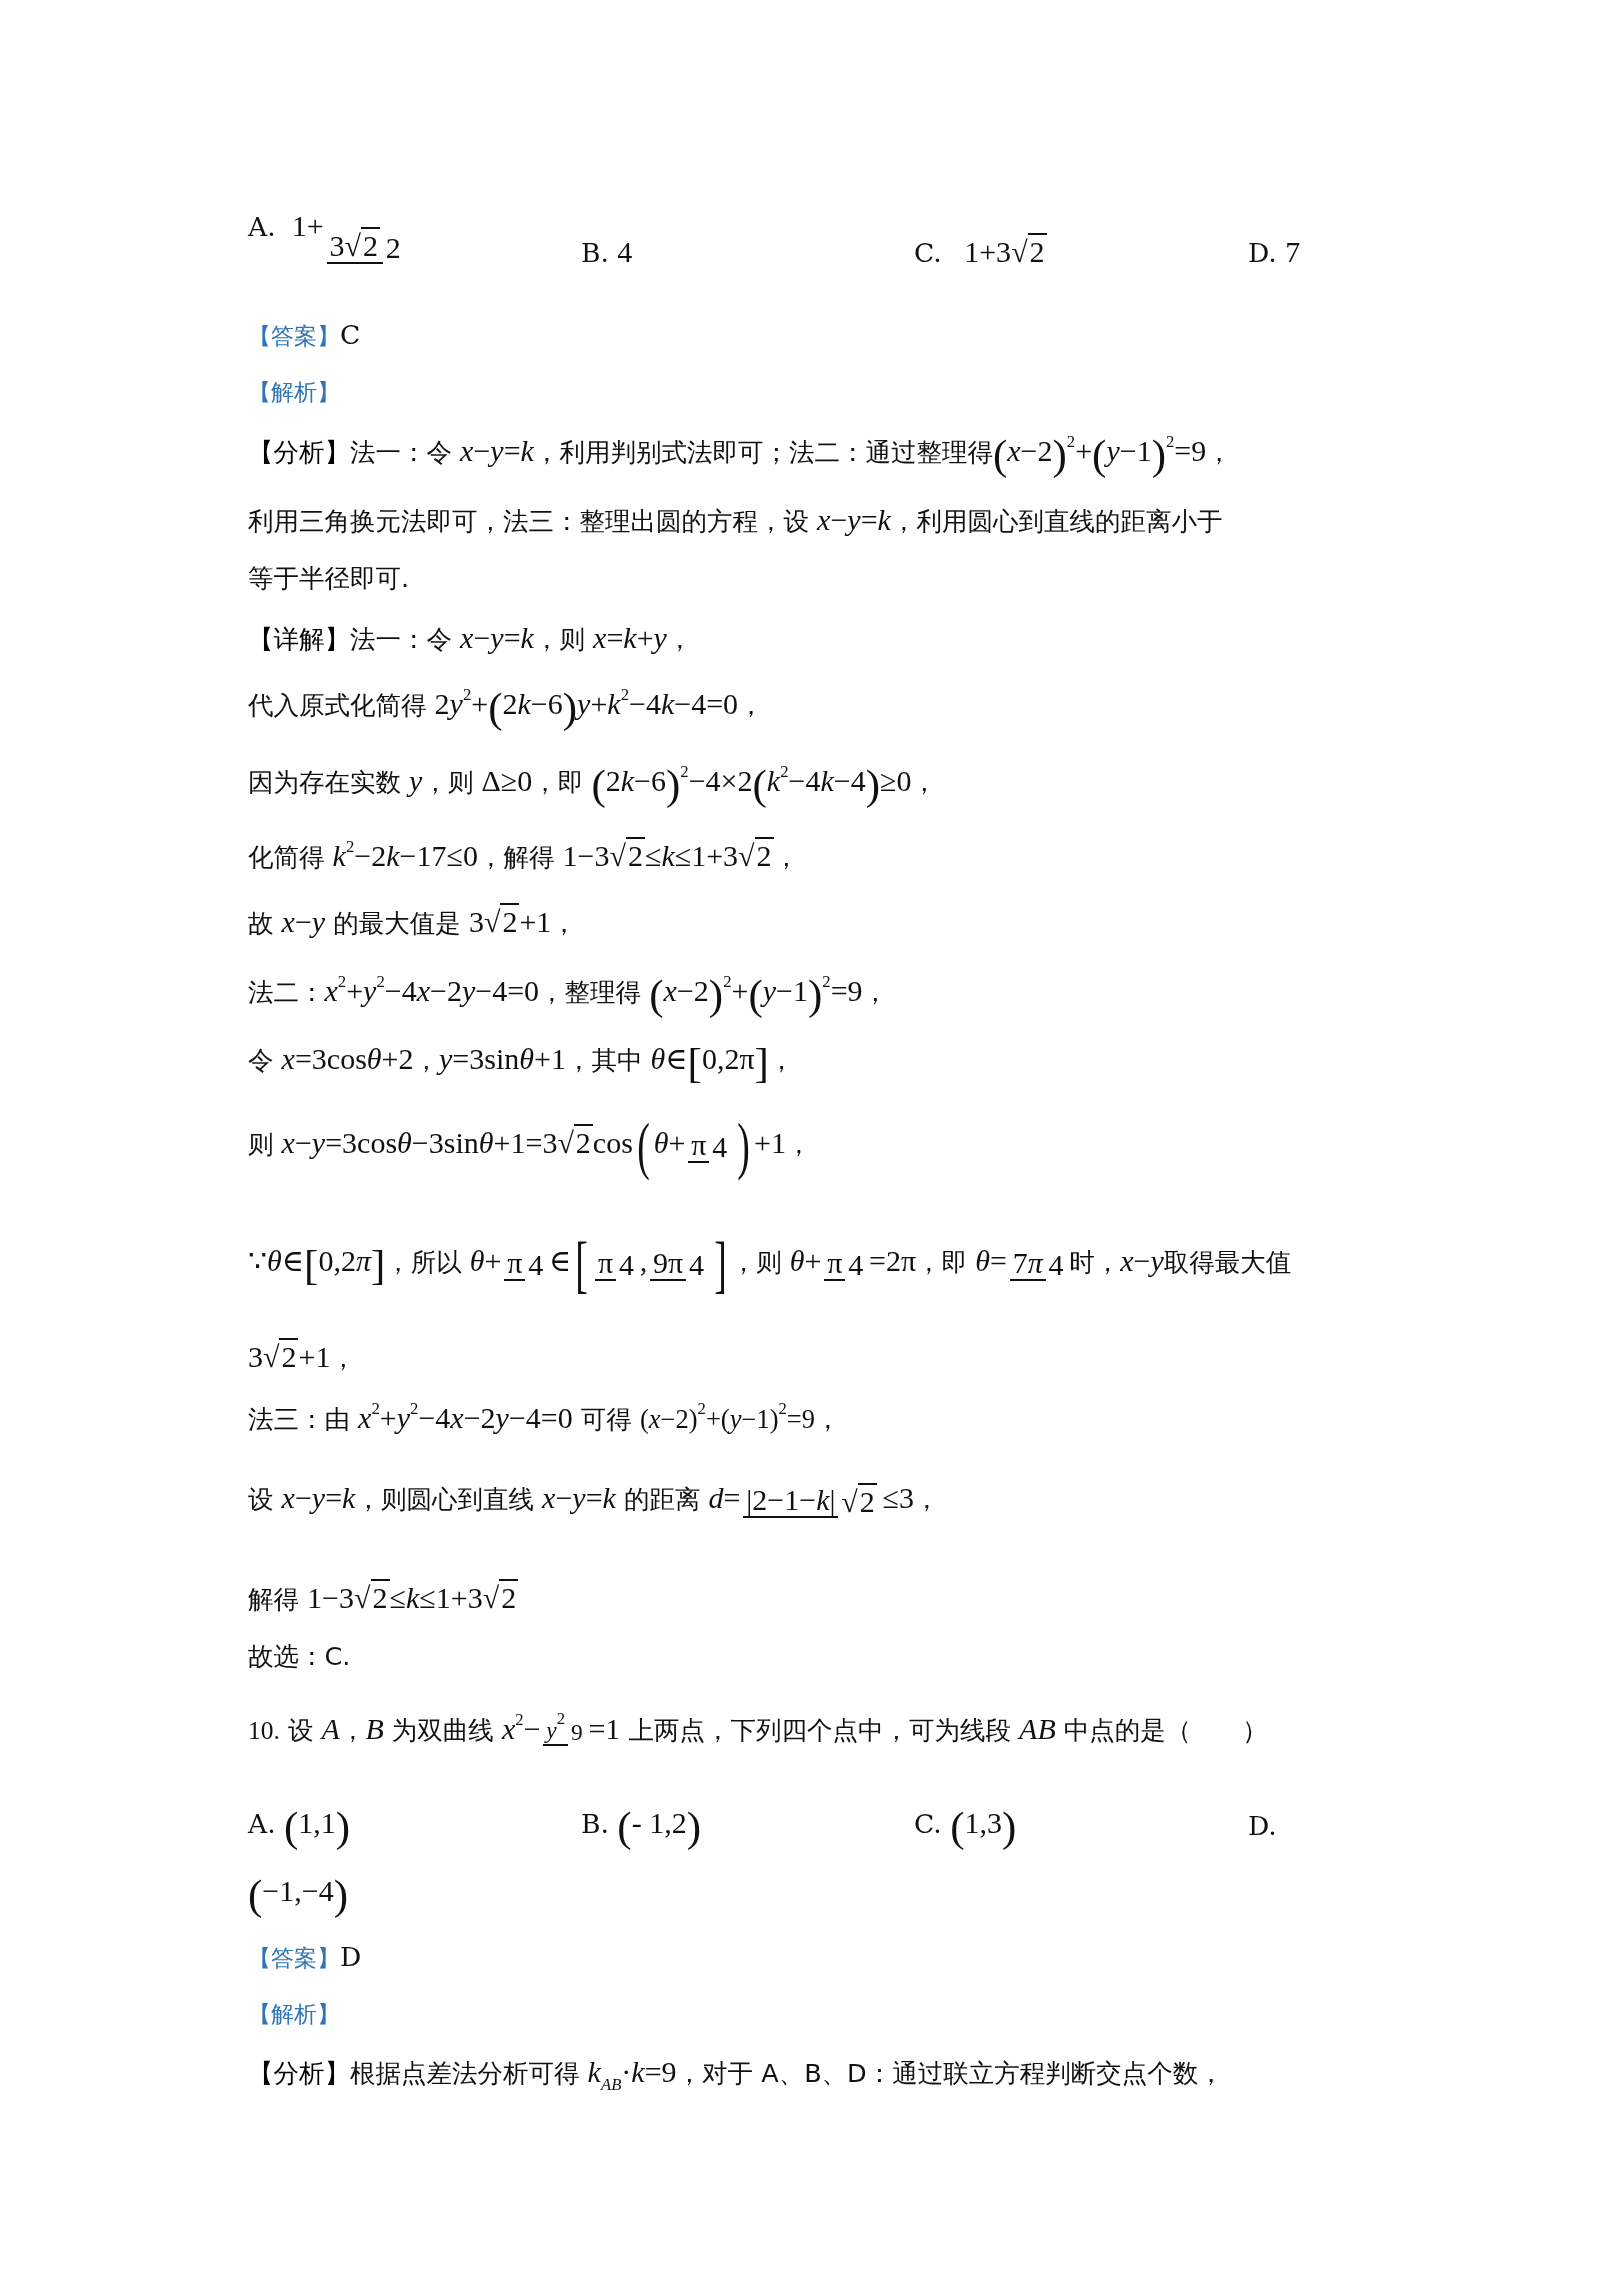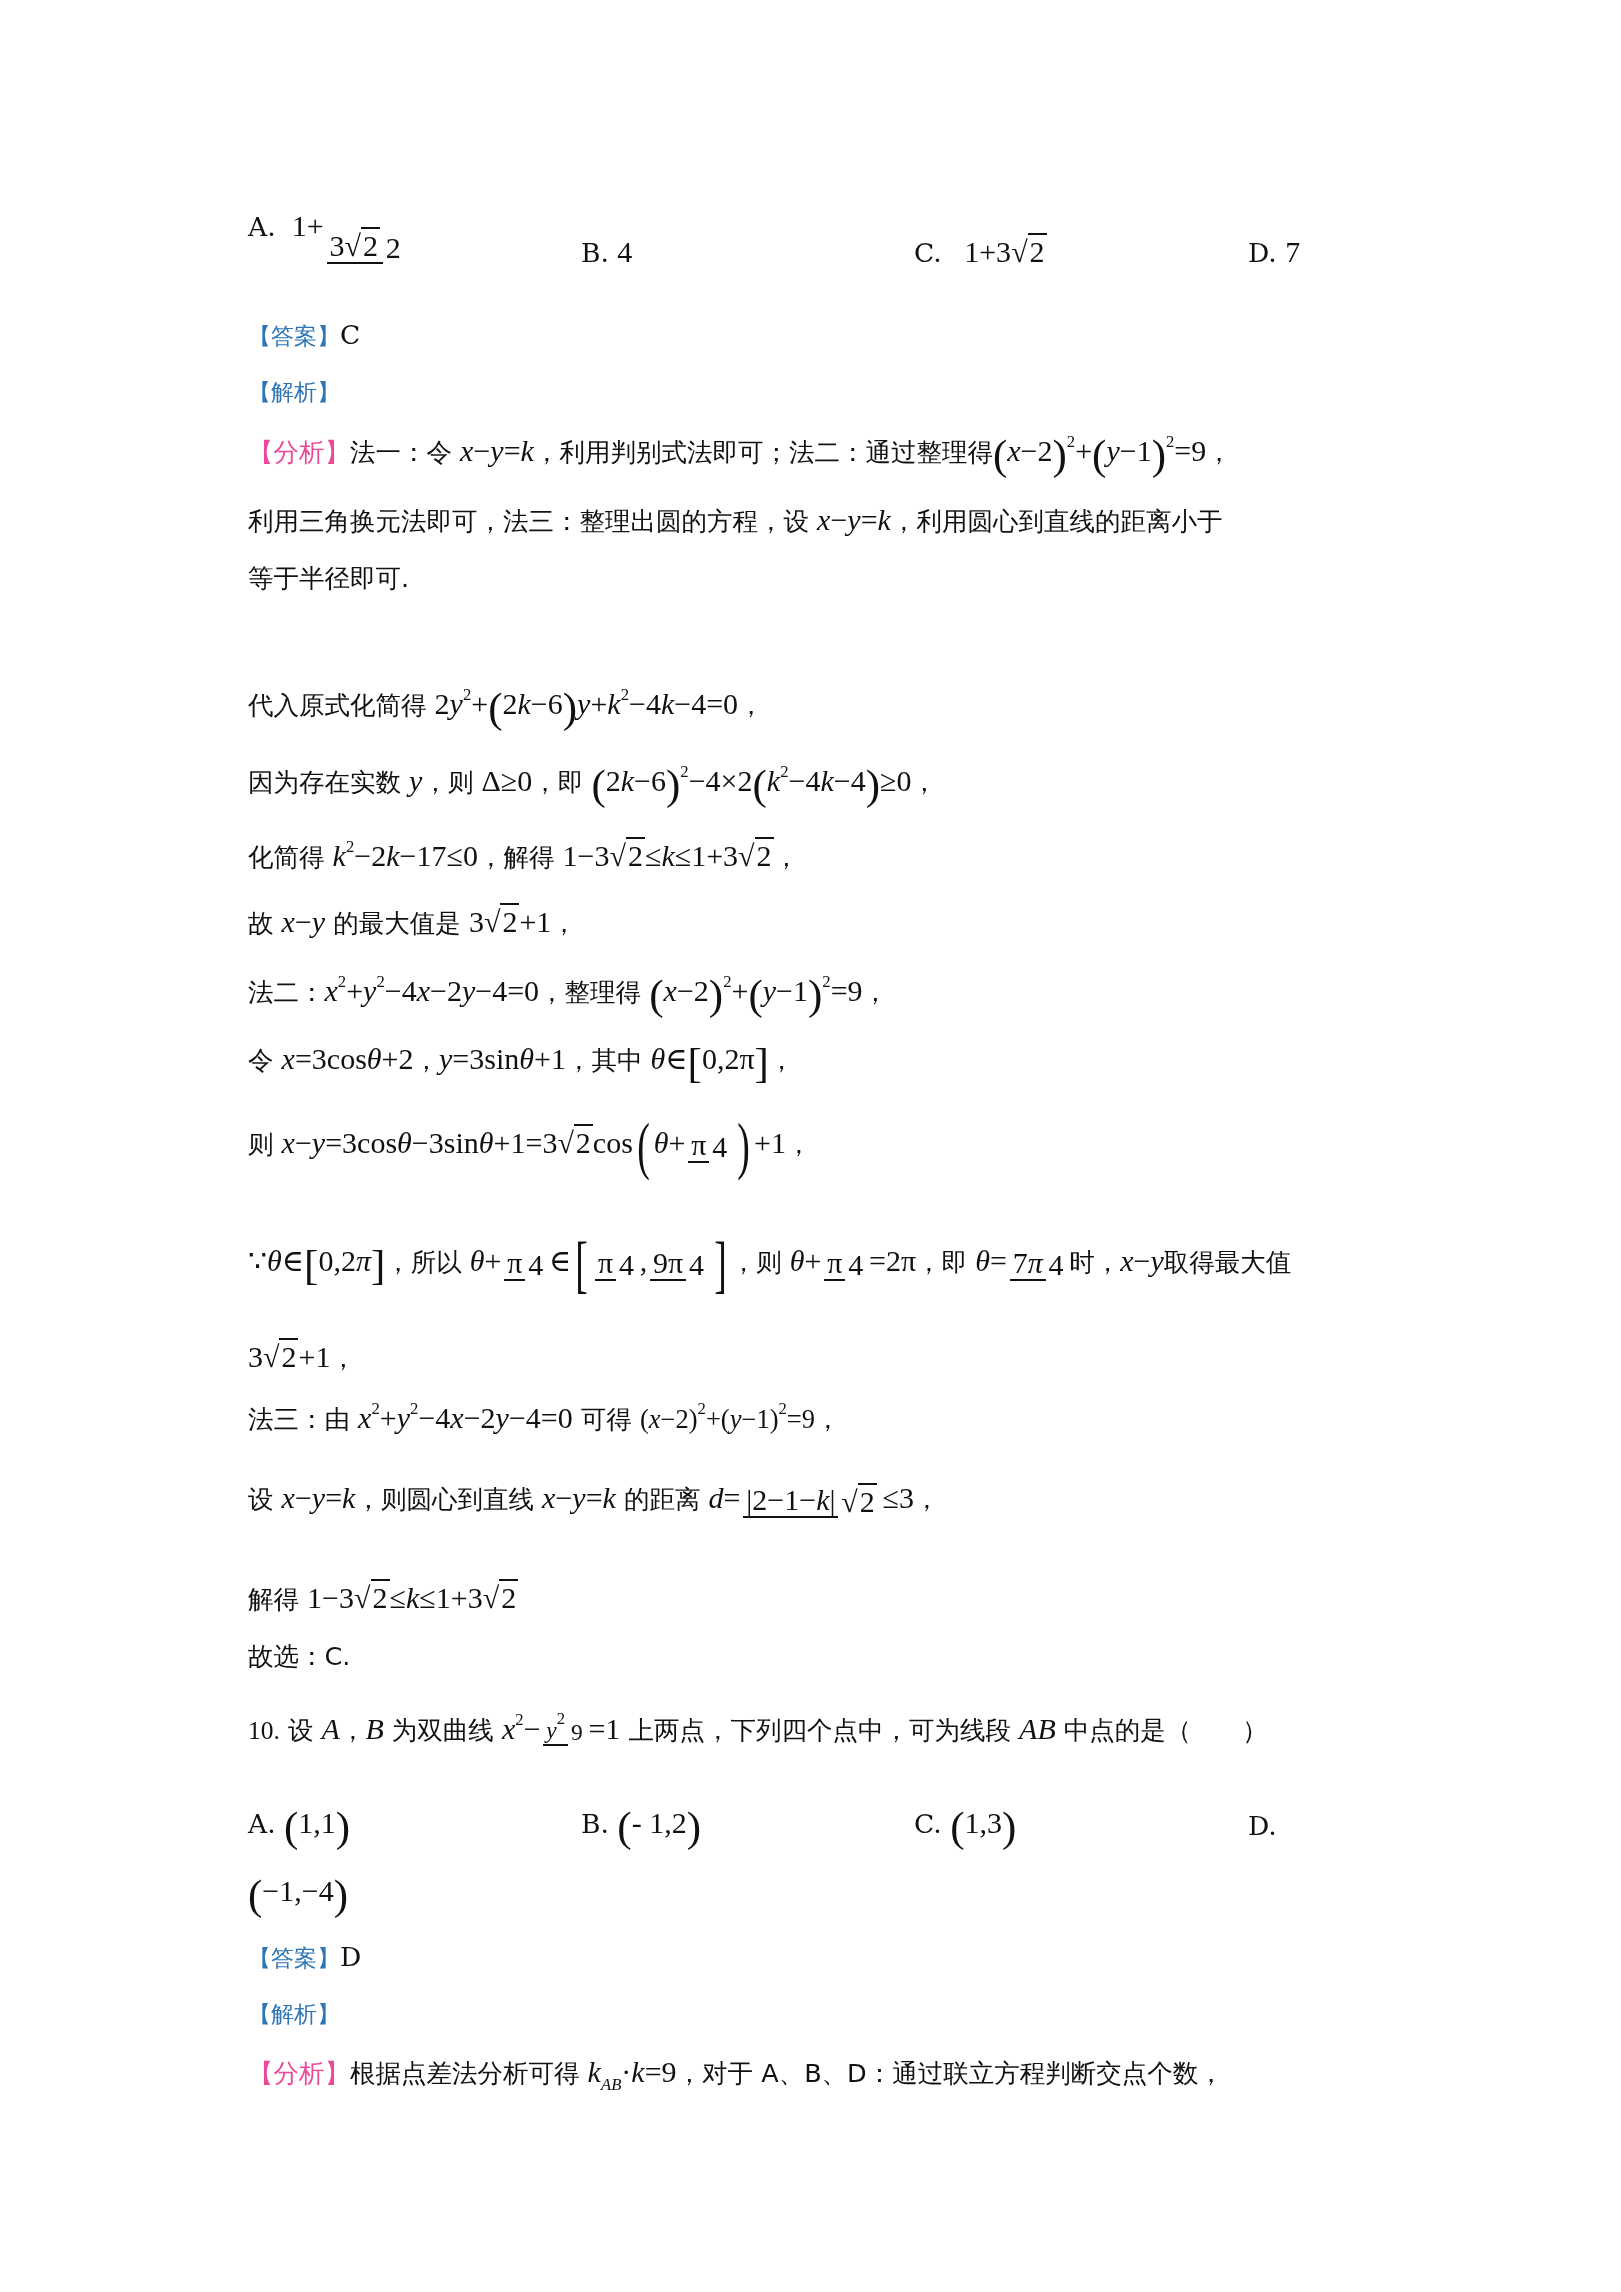--- a/index.html
+++ b/index.html
@@ -4,21 +4,21 @@
 <style>
   html, body { margin: 0; padding: 0; background: #ffffff; }
   body { width: 1621px; height: 2293px; position: relative; overflow: hidden;
          font-family: "DejaVu Serif", "Liberation Serif", serif; color: #111; }
   .page { position: absolute; left: 0; top: 8px; width: 1517px; height: 2293px; }
   .line { position: absolute; left: 248px; font-size: 26.5px; line-height: 39px; white-space: nowrap; }
   .m { font-family: "Liberation Serif", "DejaVu Serif", serif; font-size: 30px; }
   .i { font-style: italic; }
   .cn { font-family: "DejaVu Sans", "Liberation Sans", sans-serif; font-size: 25.5px; }
   .tag { color: #2e75b6; font-family: "DejaVu Sans", "Liberation Sans", sans-serif; font-size: 23px; }
-  .tag-black { color: #ec4899; font-family: "DejaVu Sans", "Liberation Sans", sans-serif; font-size: 25.5px; margin-top: 16px; }
+  .tag-black { color: #000000; font-family: "DejaVu Sans", "Liberation Sans", sans-serif; font-size: 25.5px; margin-top: 16px; }
   sup { font-size: 16.7px; vertical-align: 13.7px; line-height: 0; }
   sub { font-size: 16.7px; vertical-align: -7.8px; line-height: 0; }
   .frac { display: inline-flex; flex-direction: row; align-items: center; vertical-align: middle;
           margin: 0 2.9px; line-height: 1.05; }
   .frac .num { border-bottom: 2px solid #111; padding: 0 2.9px 1px; }
   .frac .den { padding: 1px 2.9px 0; }
   .sqrt { display: inline-block; }
   .sqrt .rad { border-top: 2px solid #111; padding: 0 2px; }
   .big { font-size: 43px; font-weight: 300; vertical-align: middle; }
   .xbig { font-size: 63px; font-weight: 300; vertical-align: middle; transform: scaleX(0.6); display: inline-block; }
@@ -55,20 +55,23 @@
   </div>
 
   <div class="line cn" style="top:423px;">
     <span class="tag-black">【分析】</span>法一：令 <span class="m i">x</span><span class="m">−</span><span class="m i">y</span><span class="m">=</span><span class="m i">k</span>，利用判别式法即可；法二：通过整理得<span class="m"><span class="big">(</span><span class="i">x</span>−2<span class="big">)</span><sup>2</sup>+<span class="big">(</span><span class="i">y</span>−1<span class="big">)</span><sup>2</sup>=9</span>，
   </div>
   <div class="line cn" style="top:492px;">
     利用三角换元法即可，法三：整理出圆的方程，设 <span class="m i">x</span><span class="m">−</span><span class="m i">y</span><span class="m">=</span><span class="m i">k</span>，利用圆心到直线的距离小于
   </div>
   <div class="line cn" style="top:551px;">等于半径即可.</div>
 
+  <div class="line cn" style="top:610px;">
+    <span class="tag-black">【详解】</span>法一：令 <span class="m i">x</span><span class="m">−</span><span class="m i">y</span><span class="m">=</span><span class="m i">k</span>，则 <span class="m i">x</span><span class="m">=</span><span class="m i">k</span><span class="m">+</span><span class="m i">y</span>，
+  </div>
   <div class="line cn" style="top:676px;">
     代入原式化简得 <span class="m">2<span class="i">y</span><sup>2</sup>+<span class="big">(</span>2<span class="i">k</span>−6<span class="big">)</span><span class="i">y</span>+<span class="i">k</span><sup>2</sup>−4<span class="i">k</span>−4=0</span>，
   </div>
   <div class="line cn" style="top:753px;">
     因为存在实数 <span class="m i">y</span>，则 <span class="m">Δ≥0</span>，即 <span class="m"><span class="big">(</span>2<span class="i">k</span>−6<span class="big">)</span><sup>2</sup>−4×2<span class="big">(</span><span class="i">k</span><sup>2</sup>−4<span class="i">k</span>−4<span class="big">)</span>≥0</span>，
   </div>
   <div class="line cn" style="top:828px;">
     化简得 <span class="m"><span class="i">k</span><sup>2</sup>−2<span class="i">k</span>−17≤0</span>，解得 <span class="m">1−3<span class="sqrt">√<span class="rad">2</span></span>≤<span class="i">k</span>≤1+3<span class="sqrt">√<span class="rad">2</span></span></span>，
   </div>
   <div class="line cn" style="top:894px;">

